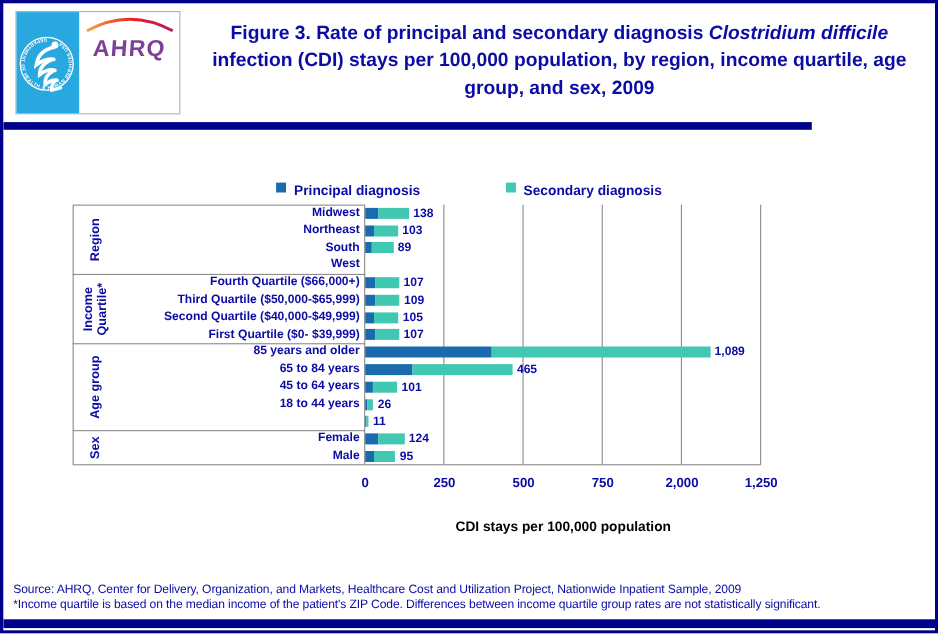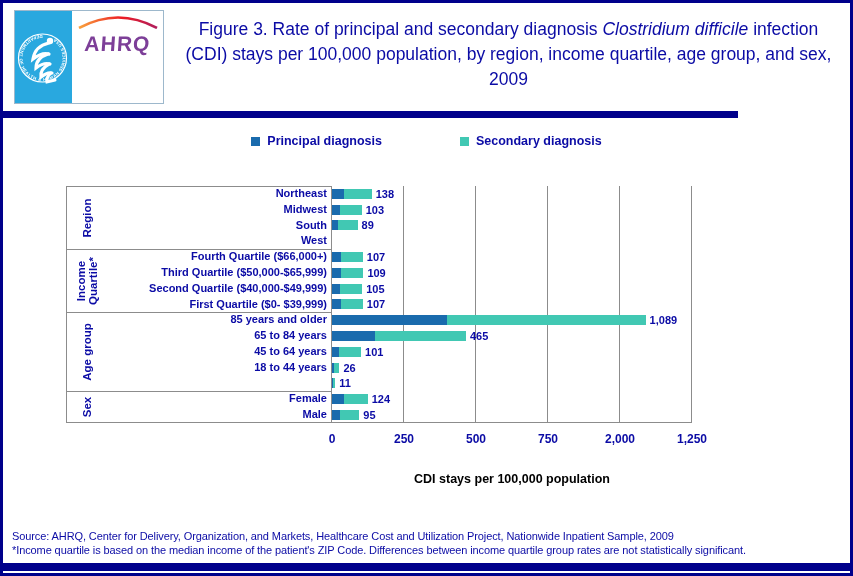--- a/index.html
+++ b/index.html
@@ -11,29 +11,29 @@
   .logo { position:absolute; left:11px; top:7px; width:150px; height:94px;
           display:flex; border:1px solid #9db8cc; background:#fff; }
   .seal { width:57px; background:#29a8df; position:relative; }
   .seal svg { position:absolute; left:0; top:6px; }
   .ahrq { flex:1; text-align:center; padding-top:4px; }
   .ahrq-text { font-size:21px; font-weight:800; color:#7d3f98;
                letter-spacing:1px; transform:skewX(-4deg); line-height:22px; }
   .tagline { margin-top:2px; font-size:9px; font-weight:bold; font-style:italic;
              color:#1565ae; line-height:10px; }
   .title { position:absolute; left:168px; right:4px; top:14px; text-align:center;
-           font-size:17.5px; font-weight:normal; color:#0b0ba5; line-height:25px; }
+           font-size:17.5px; font-weight:bold; color:#0b0ba5; line-height:25px; }
   .title > span { white-space:pre-wrap; }
   .title-inner { display:block; max-width:655px; margin:0 auto; }
   .rule { position:absolute; left:0; top:108px; width:735px; height:7px; background:#00008B; }
 
   
   .legend { position:absolute; left:0; right:0; top:131px; display:flex;
             justify-content:center; gap:78px; }
-  .legend-item { display:flex; align-items:center; gap:7px; }
+  .legend-item { display:flex; align-items:flex-start; gap:7px;margin-top:32px; }
   .swatch { width:9px; height:9px; display:inline-block; }
   .legend-label { font-size:12.5px; font-weight:bold; color:#0b0ba5; }
 
   
   .chart-body { position:absolute; left:63px; top:183px; width:626px; height:237px; }
   .label-box { position:absolute; left:0; top:0; width:266px; height:100%;
                border:1px solid #8c8c8c; z-index:1; }
   .plot-grid { position:absolute; left:266px; top:0; width:360px; height:100%;
                border-bottom:1px solid #8c8c8c; z-index:1; }
   .gl { position:absolute; top:0; bottom:0; width:1px; background:#8c8c8c; }
@@ -135,22 +135,22 @@
         <i class="gl" style="left: 215px;"></i>
         <i class="gl" style="left: 287px;"></i>
         <i class="gl" style="left: 359px;"></i>
       </div>
     <div class="groups">
         <div class="chart-group">
           <div class="glabel">
             <span class="glabel-text">Region</span>
           </div>
           <div class="gcats">
+            <div class="cat-label">Midwest</div>
             <div class="cat-label">Northeast</div>
-            <div class="cat-label">Midwest</div>
             <div class="cat-label">South</div>
             <div class="cat-label">West</div>
           </div>
           <div class="gbars">
             <div class="bar-row">
               <div class="bar">
                 <div class="seg" style="width: 11.52px; background: rgb(26, 107, 173);"></div>
                 <div class="seg" style="width: 28.224px; background: rgb(65, 200, 179);"></div>
               </div>
               <div class="val">138</div>

